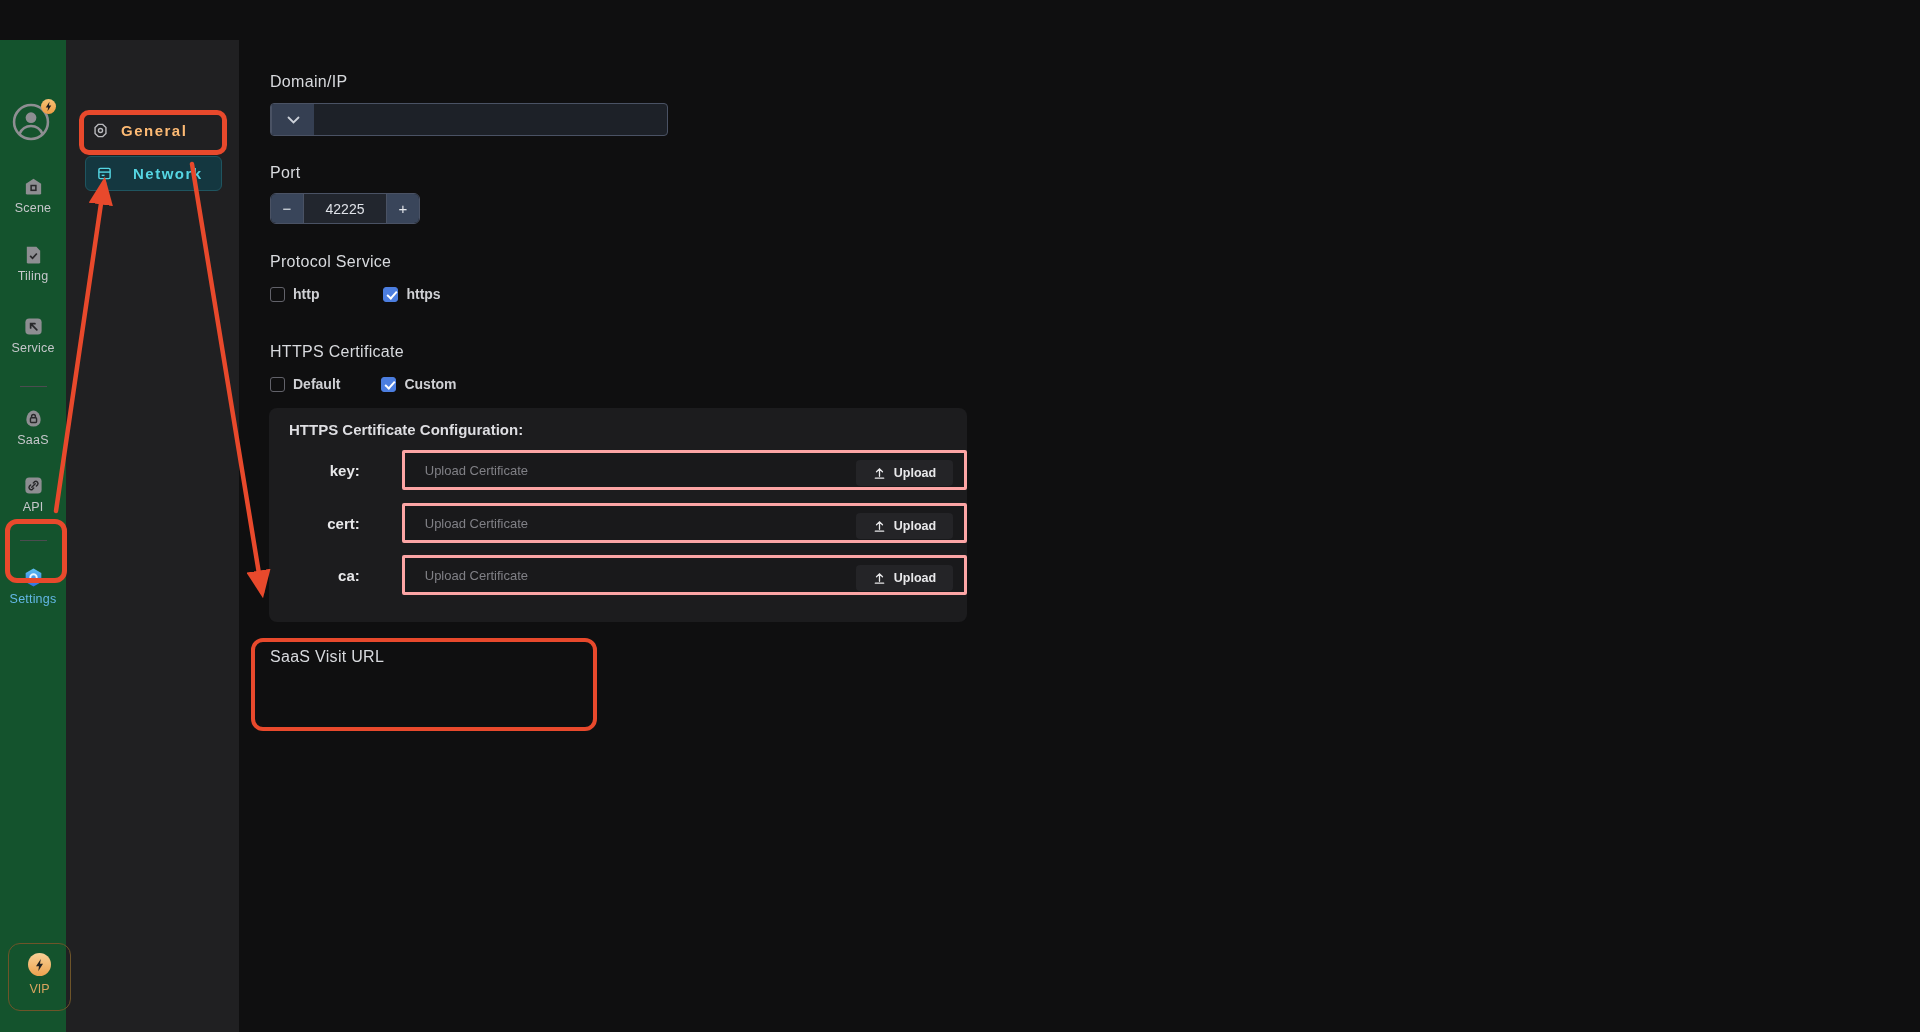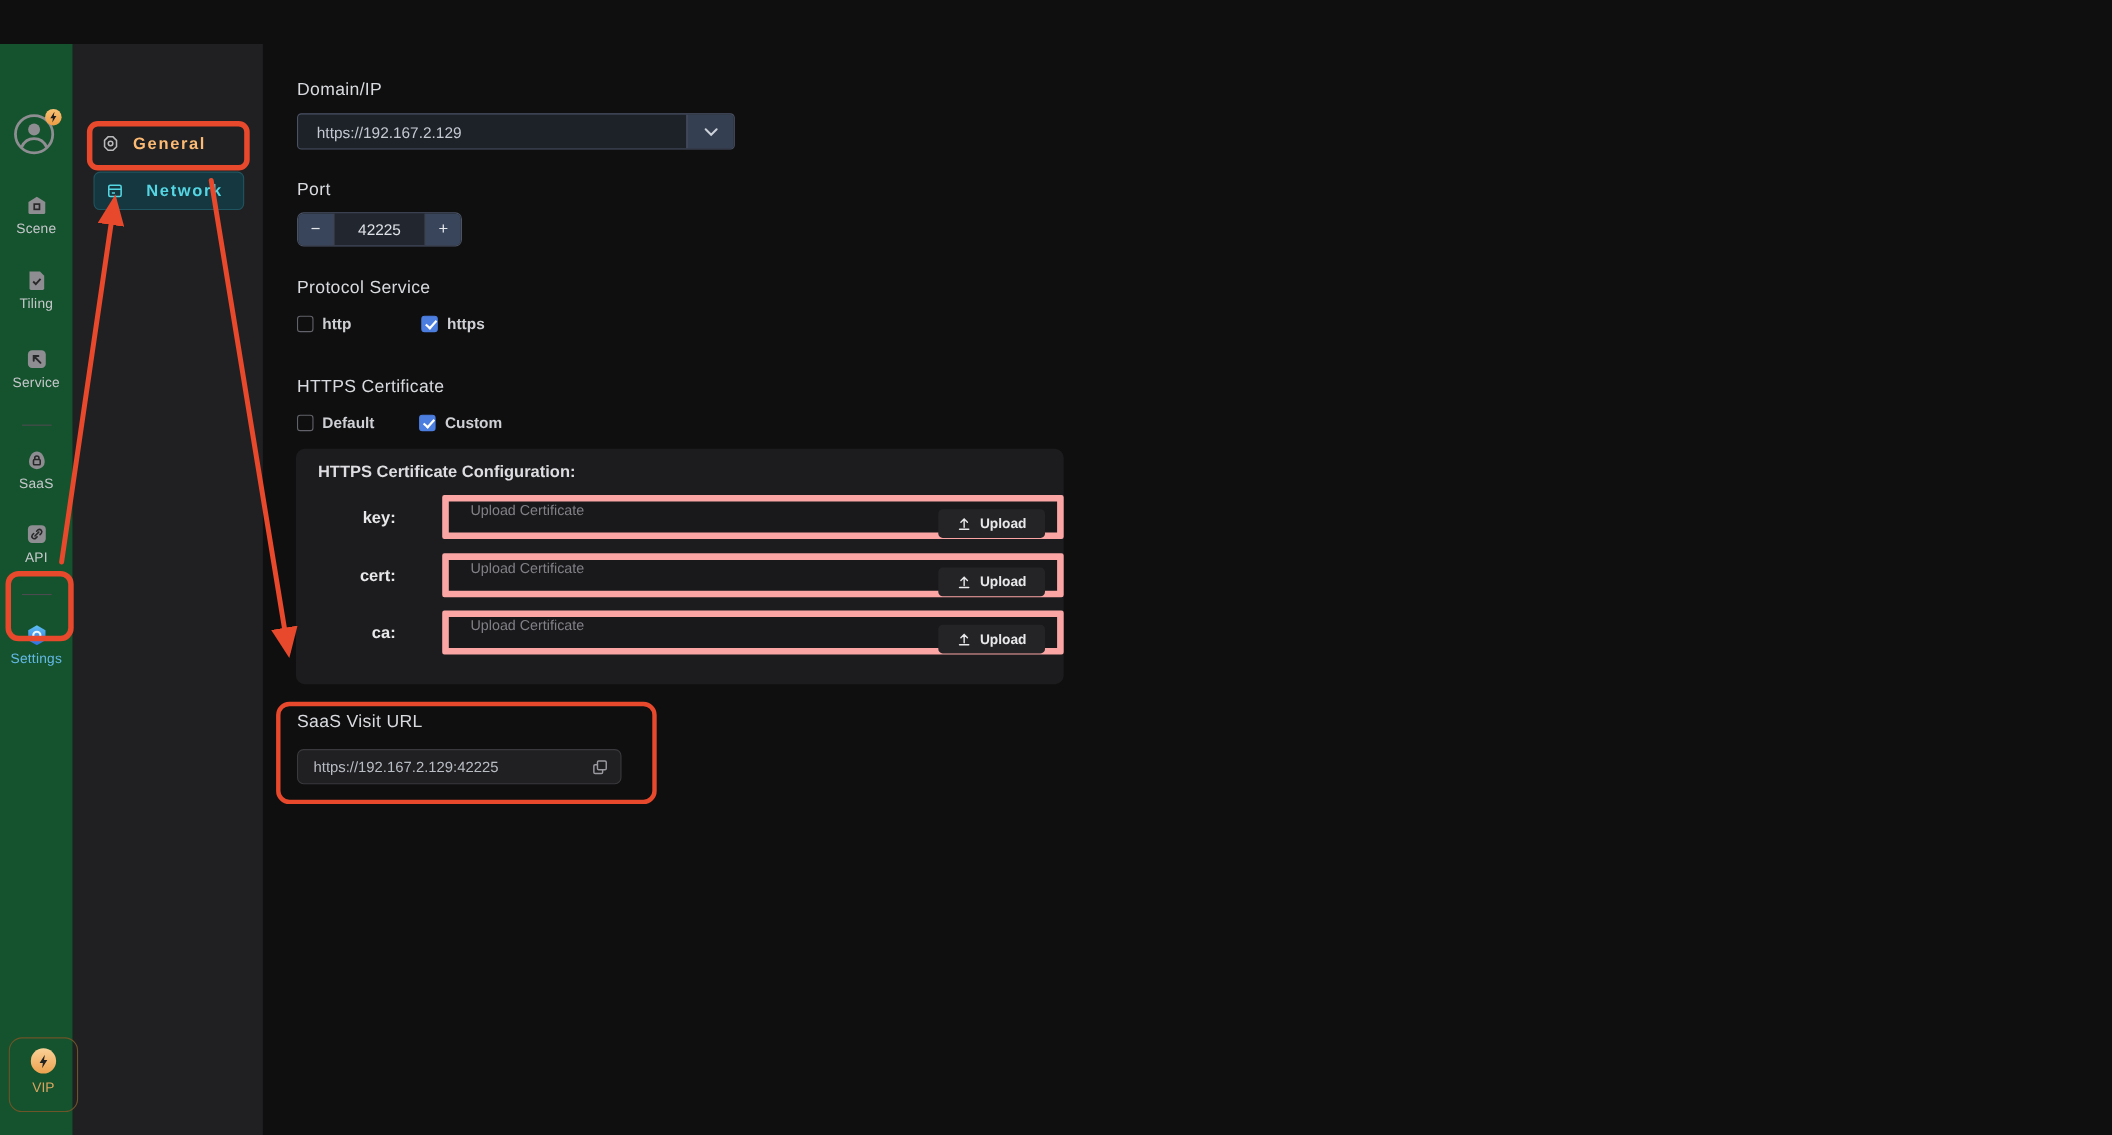--- a/index.html
+++ b/index.html
@@ -72,21 +72,21 @@
   .checkbox.on::after { content:""; position:absolute; left:4.5px; top:1.5px; width:4px; height:8px;
               border:solid #fff; border-width:0 2px 2px 0; transform:rotate(42deg); }
   .check-lbl { margin-left:8px; color:#cfd0d4; font-size:14px; font-weight:600; }
   .check-gap { width:64px; }
 
   .panel { position:absolute; left:30px; top:368px; width:698px; height:214px; background:#1c1c1e; border-radius:8px; }
   .panel-title { position:absolute; left:20px; top:13px; color:#dedee2; font-size:15px; font-weight:bold; }
   .cfg-row { position:absolute; left:0; width:698px; height:40px; display:flex; align-items:center;gap:28px; }
   .cfg-label { width:92px; text-align:right; color:#e8e8ea; font-size:15px; font-weight:bold; }
   .cfg-input { position:relative; margin-left:14px; width:573px; height:40px; background:#19191b;
-               border:6px solid #fca5a5; border-radius:2px; display:flex; align-items:flex-start; }
+               border:3px solid #fca5a5; border-radius:2px; display:flex; align-items:center; }
   .cfg-ph { padding-left:20px; color:#808086; font-size:13px; }
   .upload-btn { position:absolute; right:11px; top:7px; width:97px; height:26px; background:#242427;
                 border-radius:4px; display:flex; align-items:center; justify-content:center; gap:8px;
                 color:#e8e8ea; font-size:12.5px; font-weight:bold; }
 
   .saas-input { position:absolute; left:31px; top:641px; width:295px; height:32px; background:#202022;
                 border:1px solid #3a3a3e; border-radius:6px; display:flex; align-items:center; }
   .saas-input .val { flex:1; padding-left:14px; color:#b9bdc4; font-size:13.5px; }
   .saas-input .copy { margin-right:11px; display:flex; }
 
@@ -203,21 +203,20 @@
         <line x1="5" y1="10" x2="8" y2="10" stroke="#55d6e3" stroke-width="1.5"></line>
       </svg>
       <span>Network</span>
     </div>
   </div>
 
   <div class="content">
 
     <div class="sec-label" style="top:33px;">Domain/IP</div>
     <div class="dropdown">
-      <div class="val">https://192.167.2.129</div>
       <div class="dd-btn">
         <svg width="13" height="8" viewBox="0 0 13 8">
           <path d="M1.5 1.5 L6.5 6.5 L11.5 1.5" fill="none" stroke="#cdd2da" stroke-width="1.8" stroke-linecap="round"></path>
         </svg>
       </div>
     </div>
 
     <div class="sec-label" style="top:124px;">Port</div>
     <div class="stepper">
       <div class="step-btn">−</div>
@@ -283,29 +282,20 @@
               <path d="M7 10 V2.5 M3.8 5.2 L7 2 L10.2 5.2" fill="none" stroke="#e8e8ea" stroke-width="1.4" stroke-linecap="round"></path>
               <line x1="2.5" y1="12" x2="11.5" y2="12" stroke="#e8e8ea" stroke-width="1.4" stroke-linecap="round"></line>
             </svg>
             <span>Upload</span>
           </div>
         </div>
       </div>
     </div>
 
     <div class="sec-label" style="top:608px;">SaaS Visit URL</div>
-    <div class="saas-input">
-      <span class="val">https://192.167.2.129:42225</span>
-      <span class="copy">
-        <svg width="15" height="15" viewBox="0 0 16 16">
-          <rect x="5.5" y="2" width="8.5" height="8.5" rx="1.2" fill="none" stroke="#9a9aa0" stroke-width="1.4"></rect>
-          <path d="M10.5 10.5 V12.8 A1.2 1.2 0 0 1 9.3 14 H3.2 A1.2 1.2 0 0 1 2 12.8 V6.7 A1.2 1.2 0 0 1 3.2 5.5 H5.5" fill="none" stroke="#9a9aa0" stroke-width="1.4"></path>
-        </svg>
-      </span>
-    </div>
   </div>
 
   <div class="annotations">
     <div class="ann-box ann-settings"></div>
     <div class="ann-box ann-network"></div>
     <div class="ann-box ann-saas"></div>
     <svg width="1920" height="1032" viewBox="0 0 1920 1032">
       <defs>
         <marker id="ah" markerWidth="6.5" markerHeight="5.4" refX="4.8" refY="2.7" orient="auto">
           <path d="M0,0 L6.2,2.7 L0,5.4 z" fill="#e8492c"></path>

